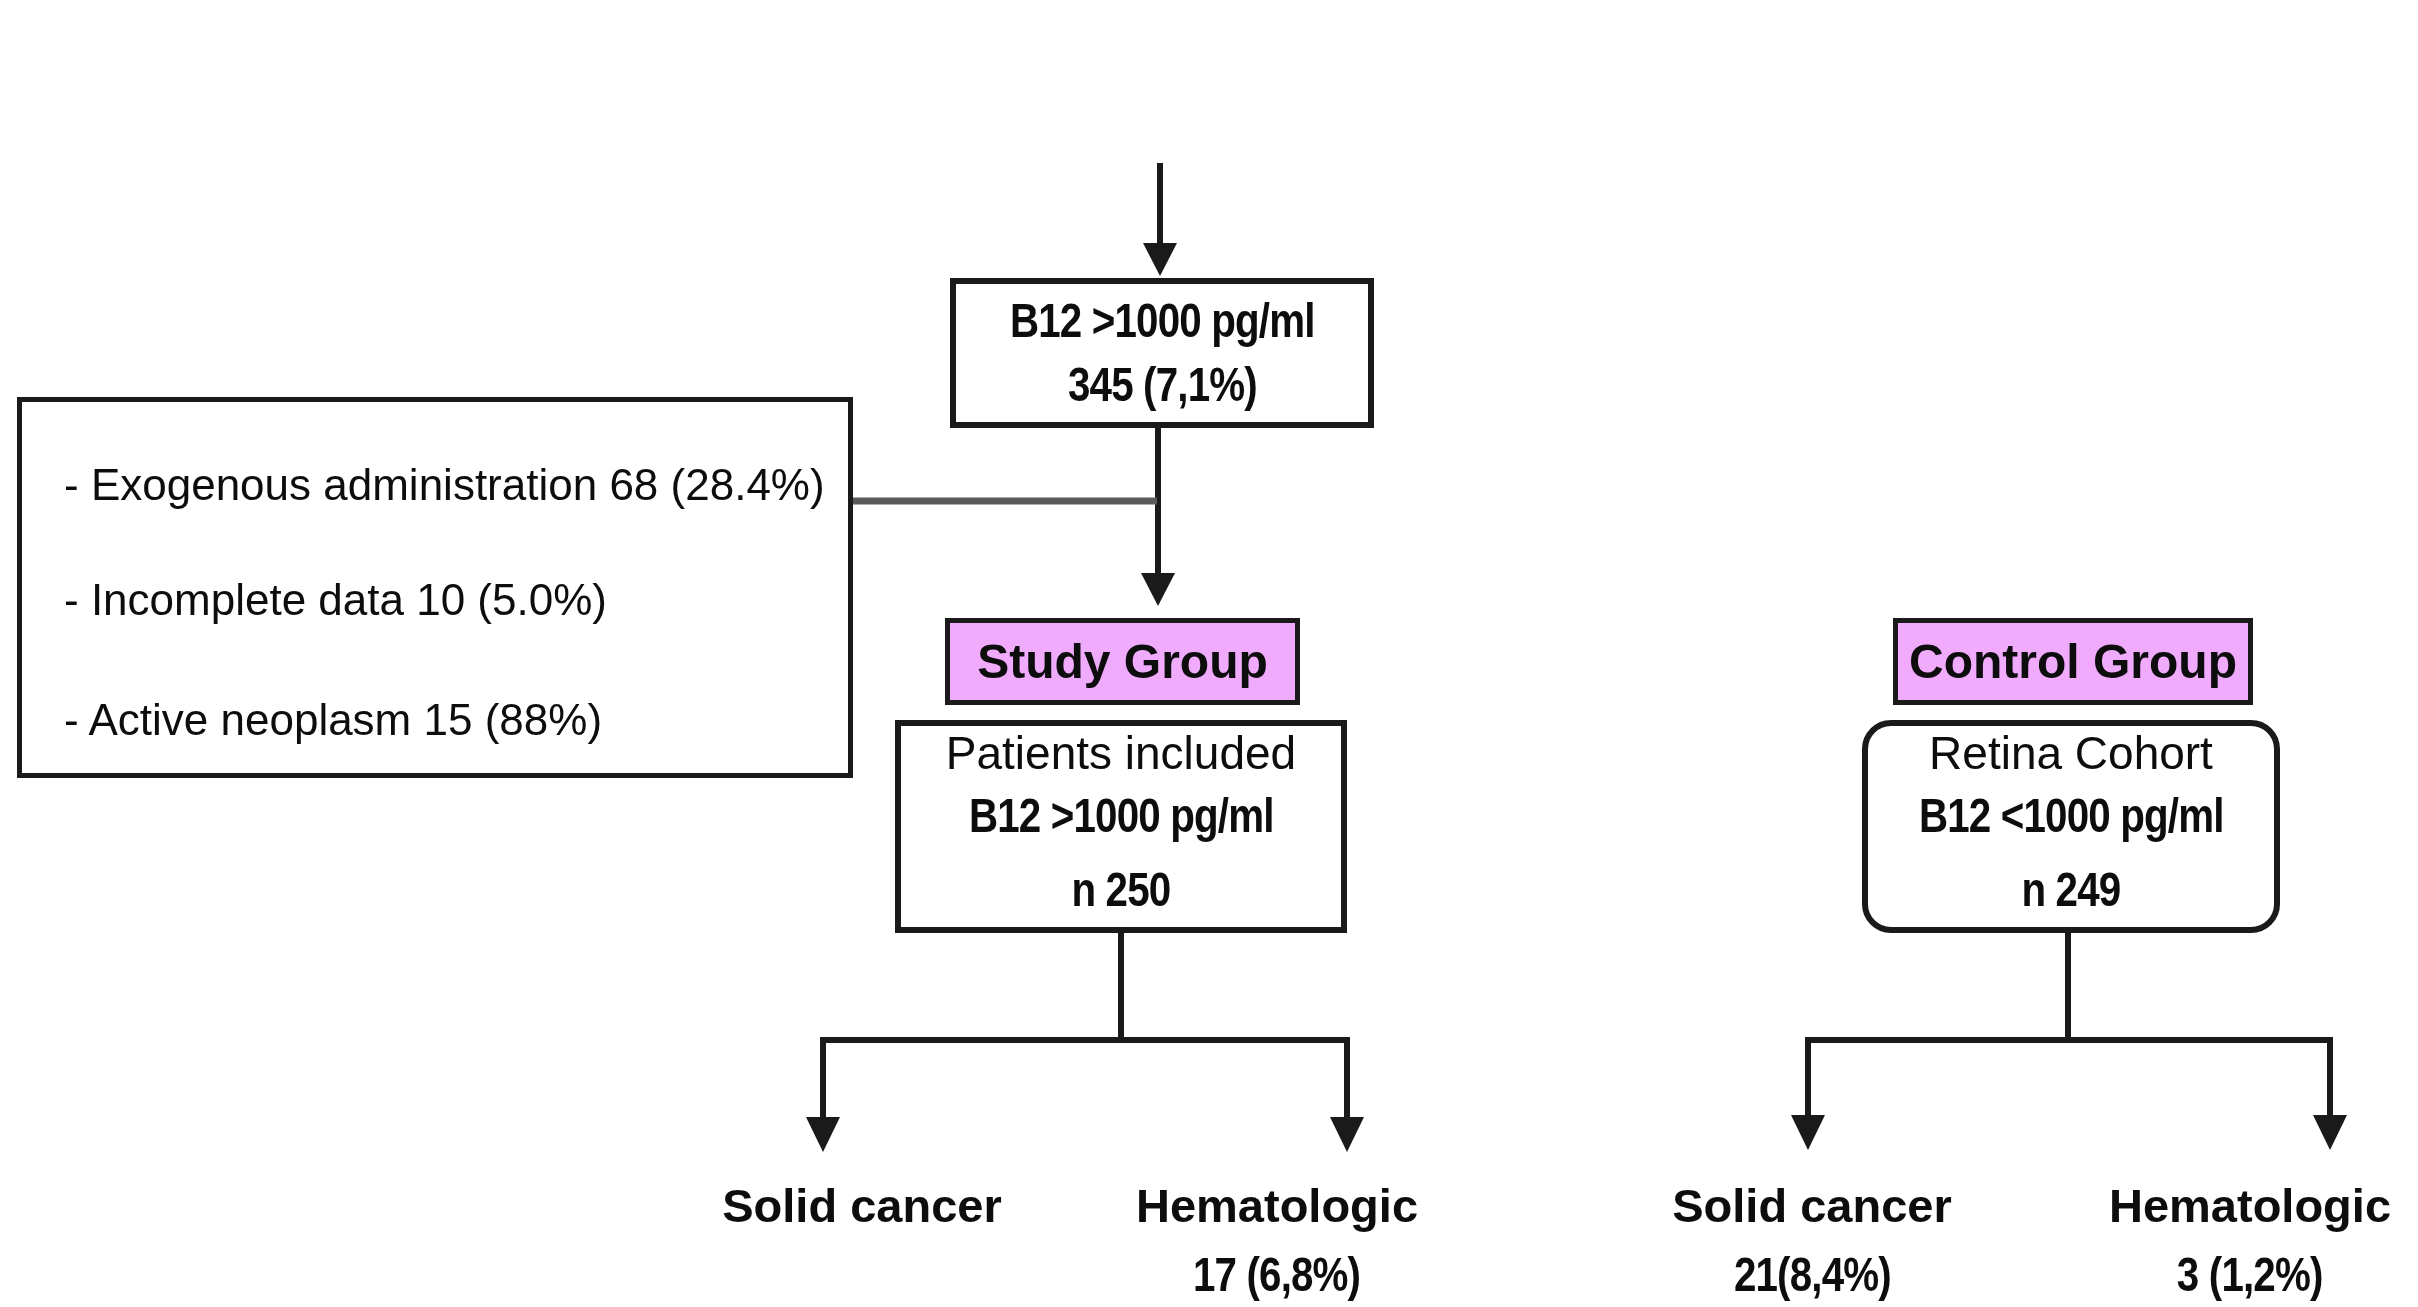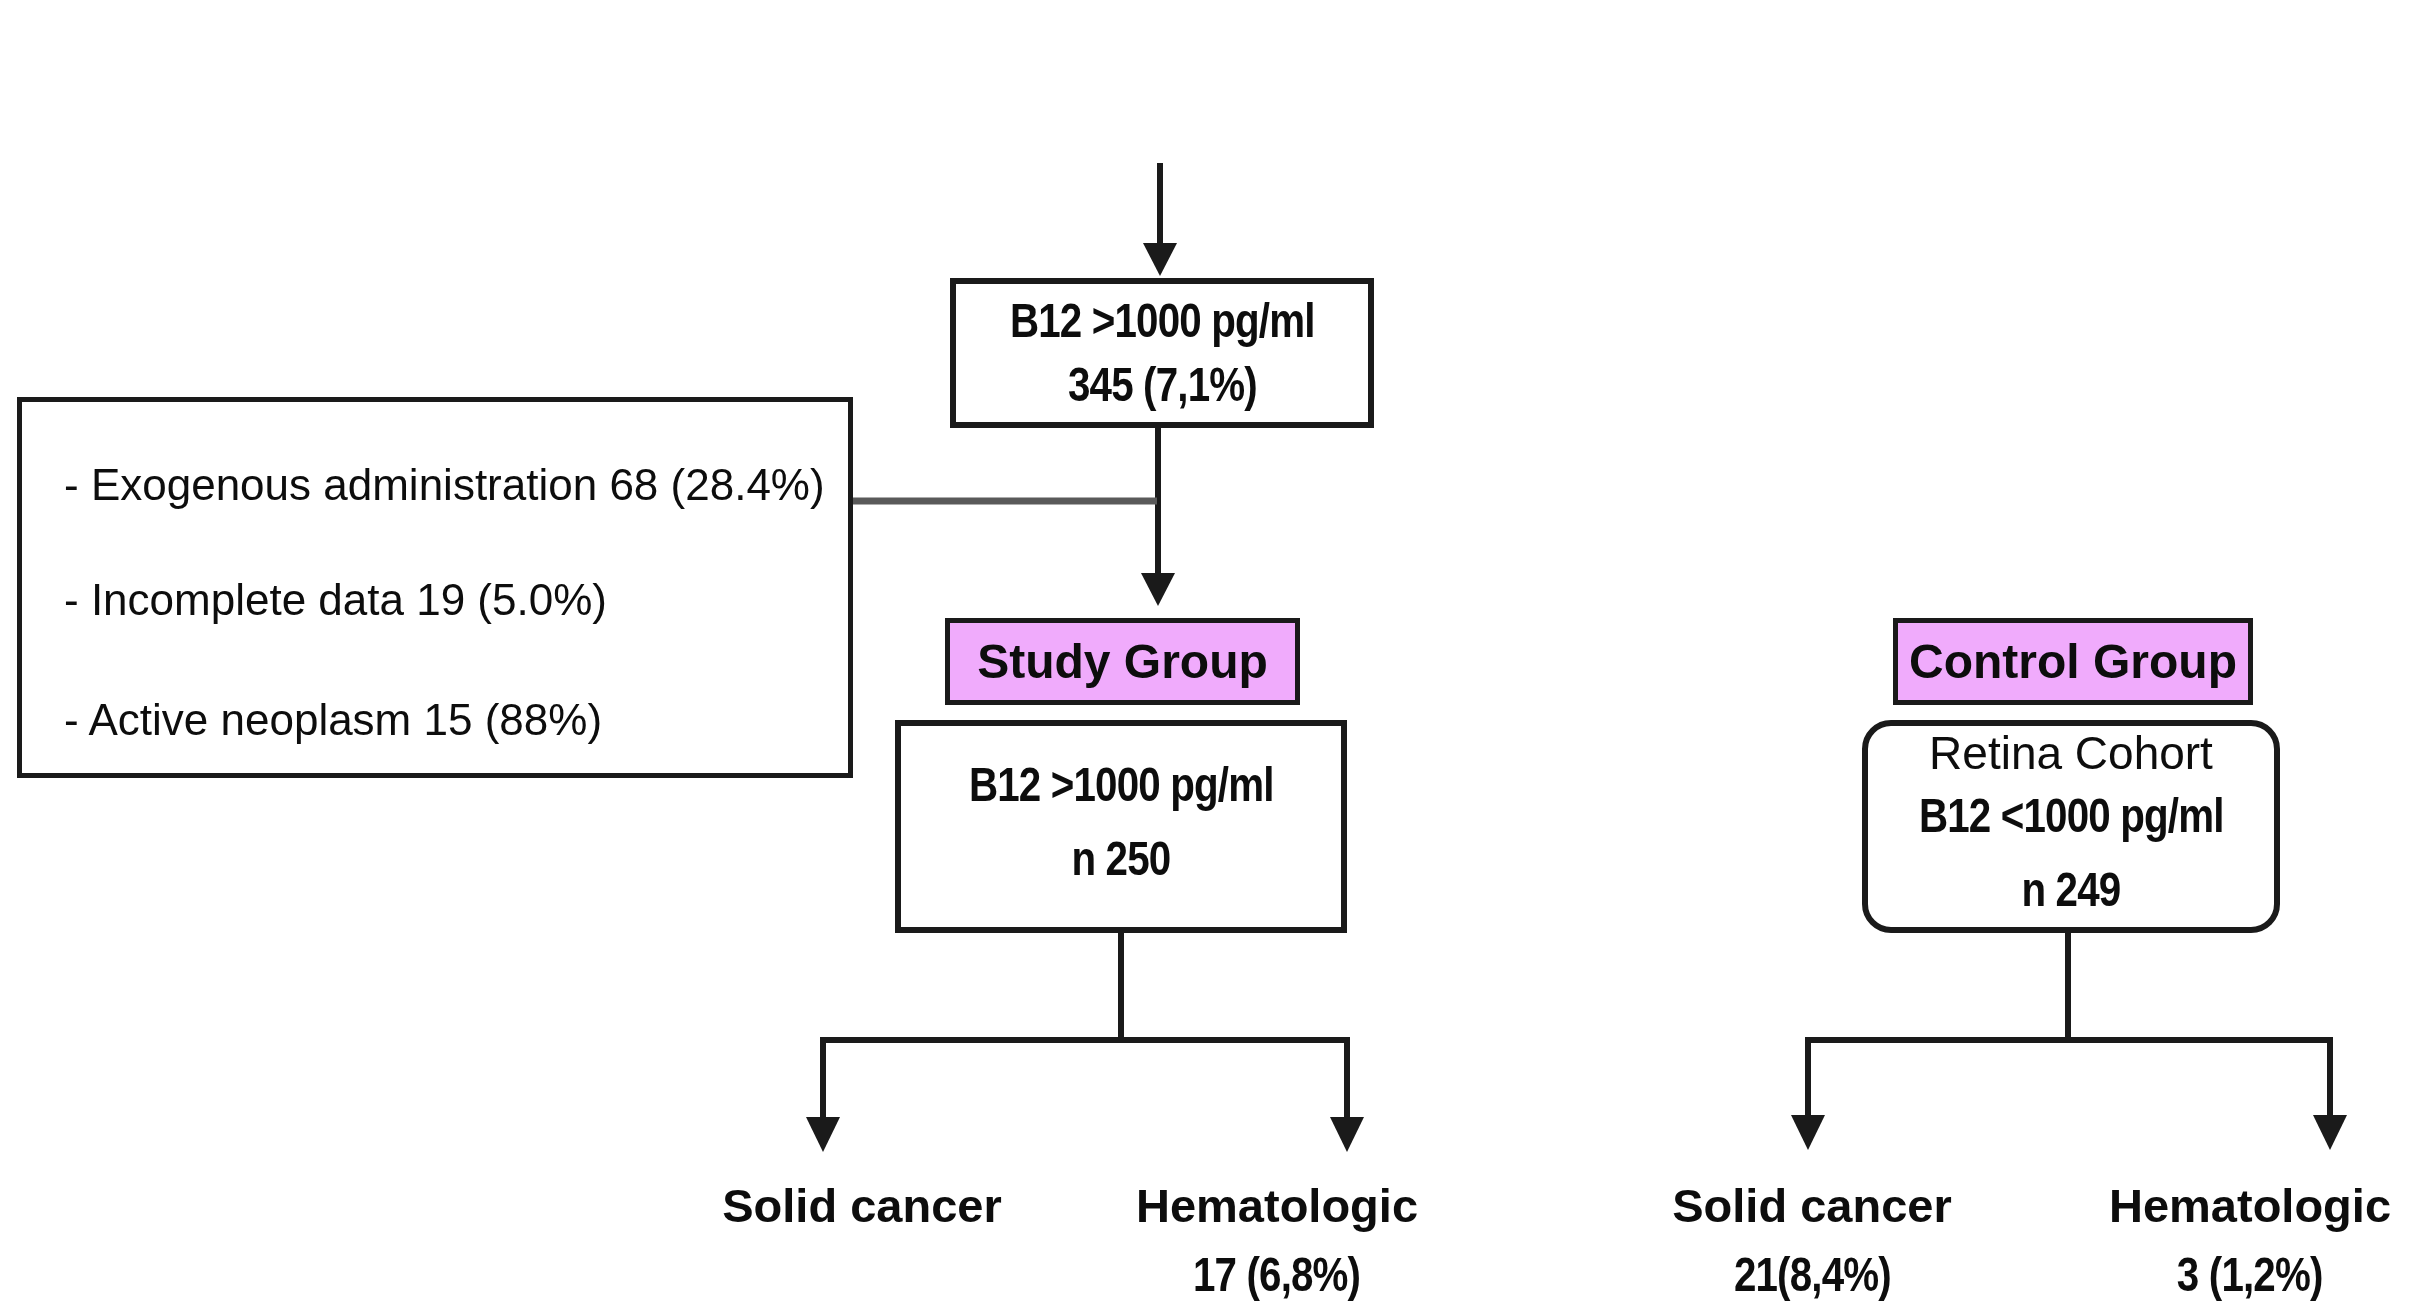--- a/index.html
+++ b/index.html
@@ -121,29 +121,30 @@
     <div class="ln">
       <span class="stat">B12 &gt;1000 pg/ml</span>
     </div>
     <div class="ln">
       <span class="stat">345 (7,1%)</span>
     </div>
   </div>
 
   <div class="node exclusions" style="left:17px; top:397px; width:836px; height:381px;">
     <div class="ln" style="top:58px;">- Exogenous administration 68 (28.4%)</div>
-    <div class="ln" style="top:173px;">- Incomplete data 19 (5.0%)</div>
+    <div class="ln" style="top:173px;">- Incomplete data 10 (5.0%)</div>
     <div class="ln" style="top:293px;">- Active neoplasm 15 (88%)</div>
   </div>
 
   <div class="node header-box" style="left:945px; top:618px; width:355px; height:87px;">
     <div class="ln">Study Group</div>
   </div>
 
   <div class="node" style="left:895px; top:720px; width:452px; height:213px;">
+    <div class="ln plain" style="line-height:62px;">Patients included</div>
     <div class="ln" style="line-height:62px;">
       <span class="stat">B12 &gt;1000 pg/ml</span>
     </div>
     <div class="ln" style="line-height:62px;">
       <span class="stat">n 250</span>
     </div>
   </div>
 
   <div class="node header-box" style="left:1893px; top:618px; width:360px; height:87px;">
     <div class="ln">Control Group</div>

